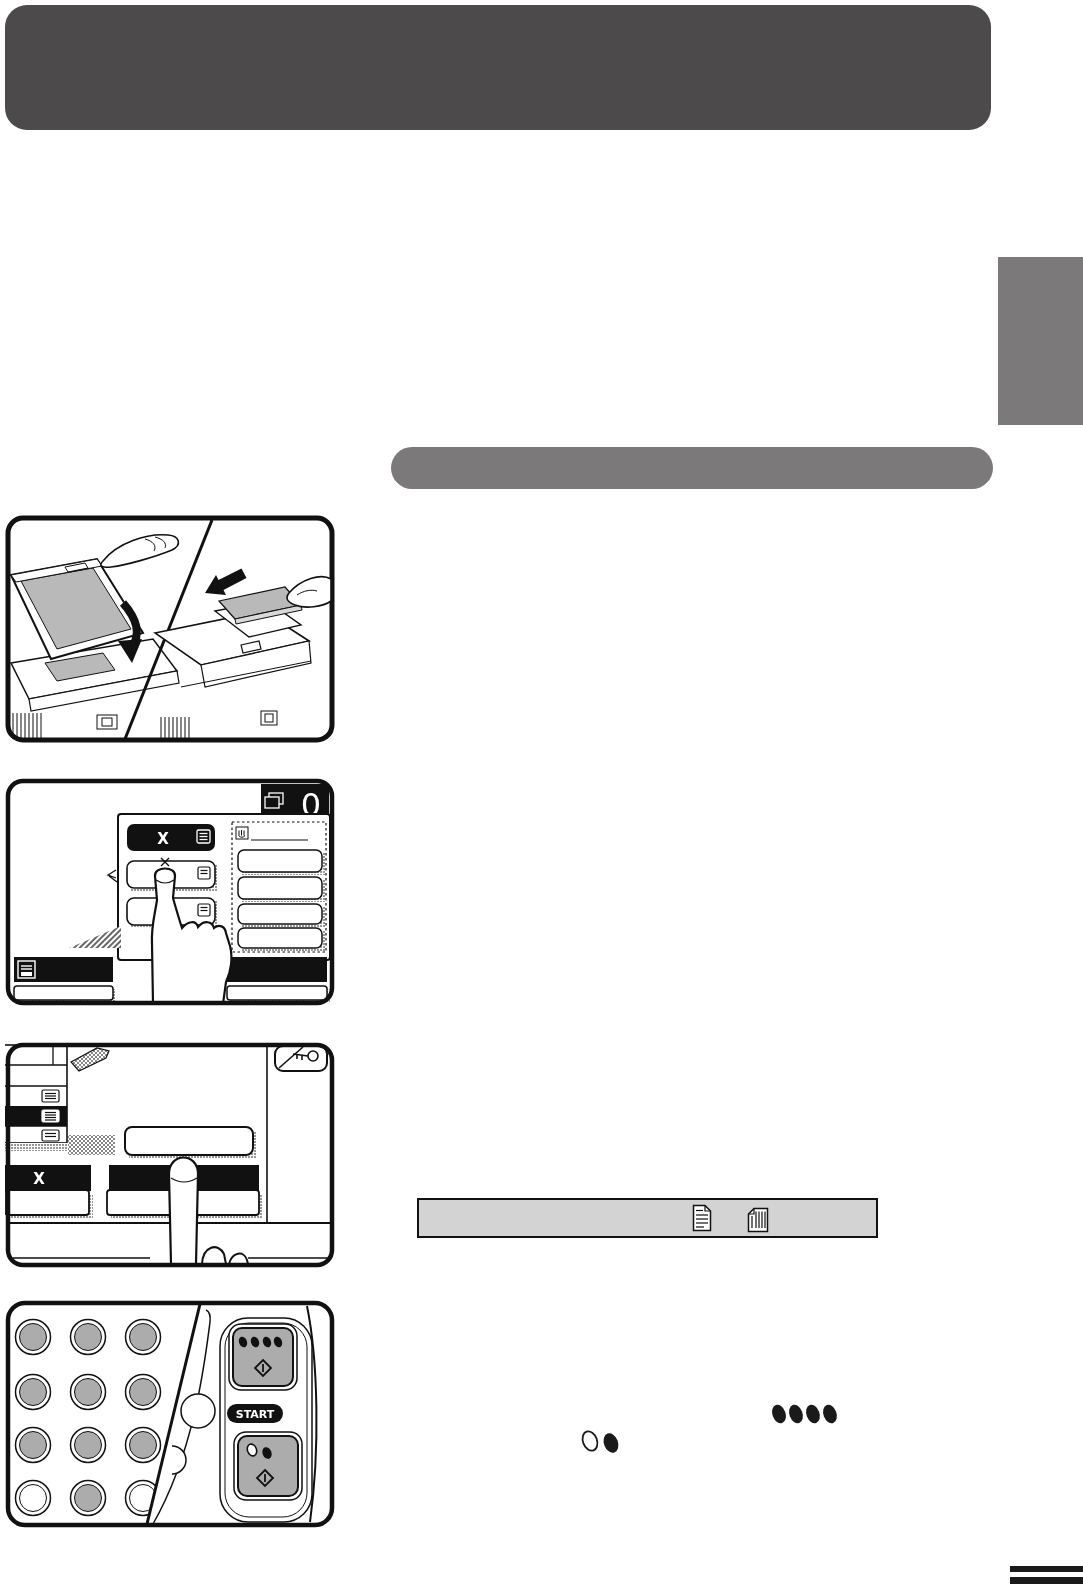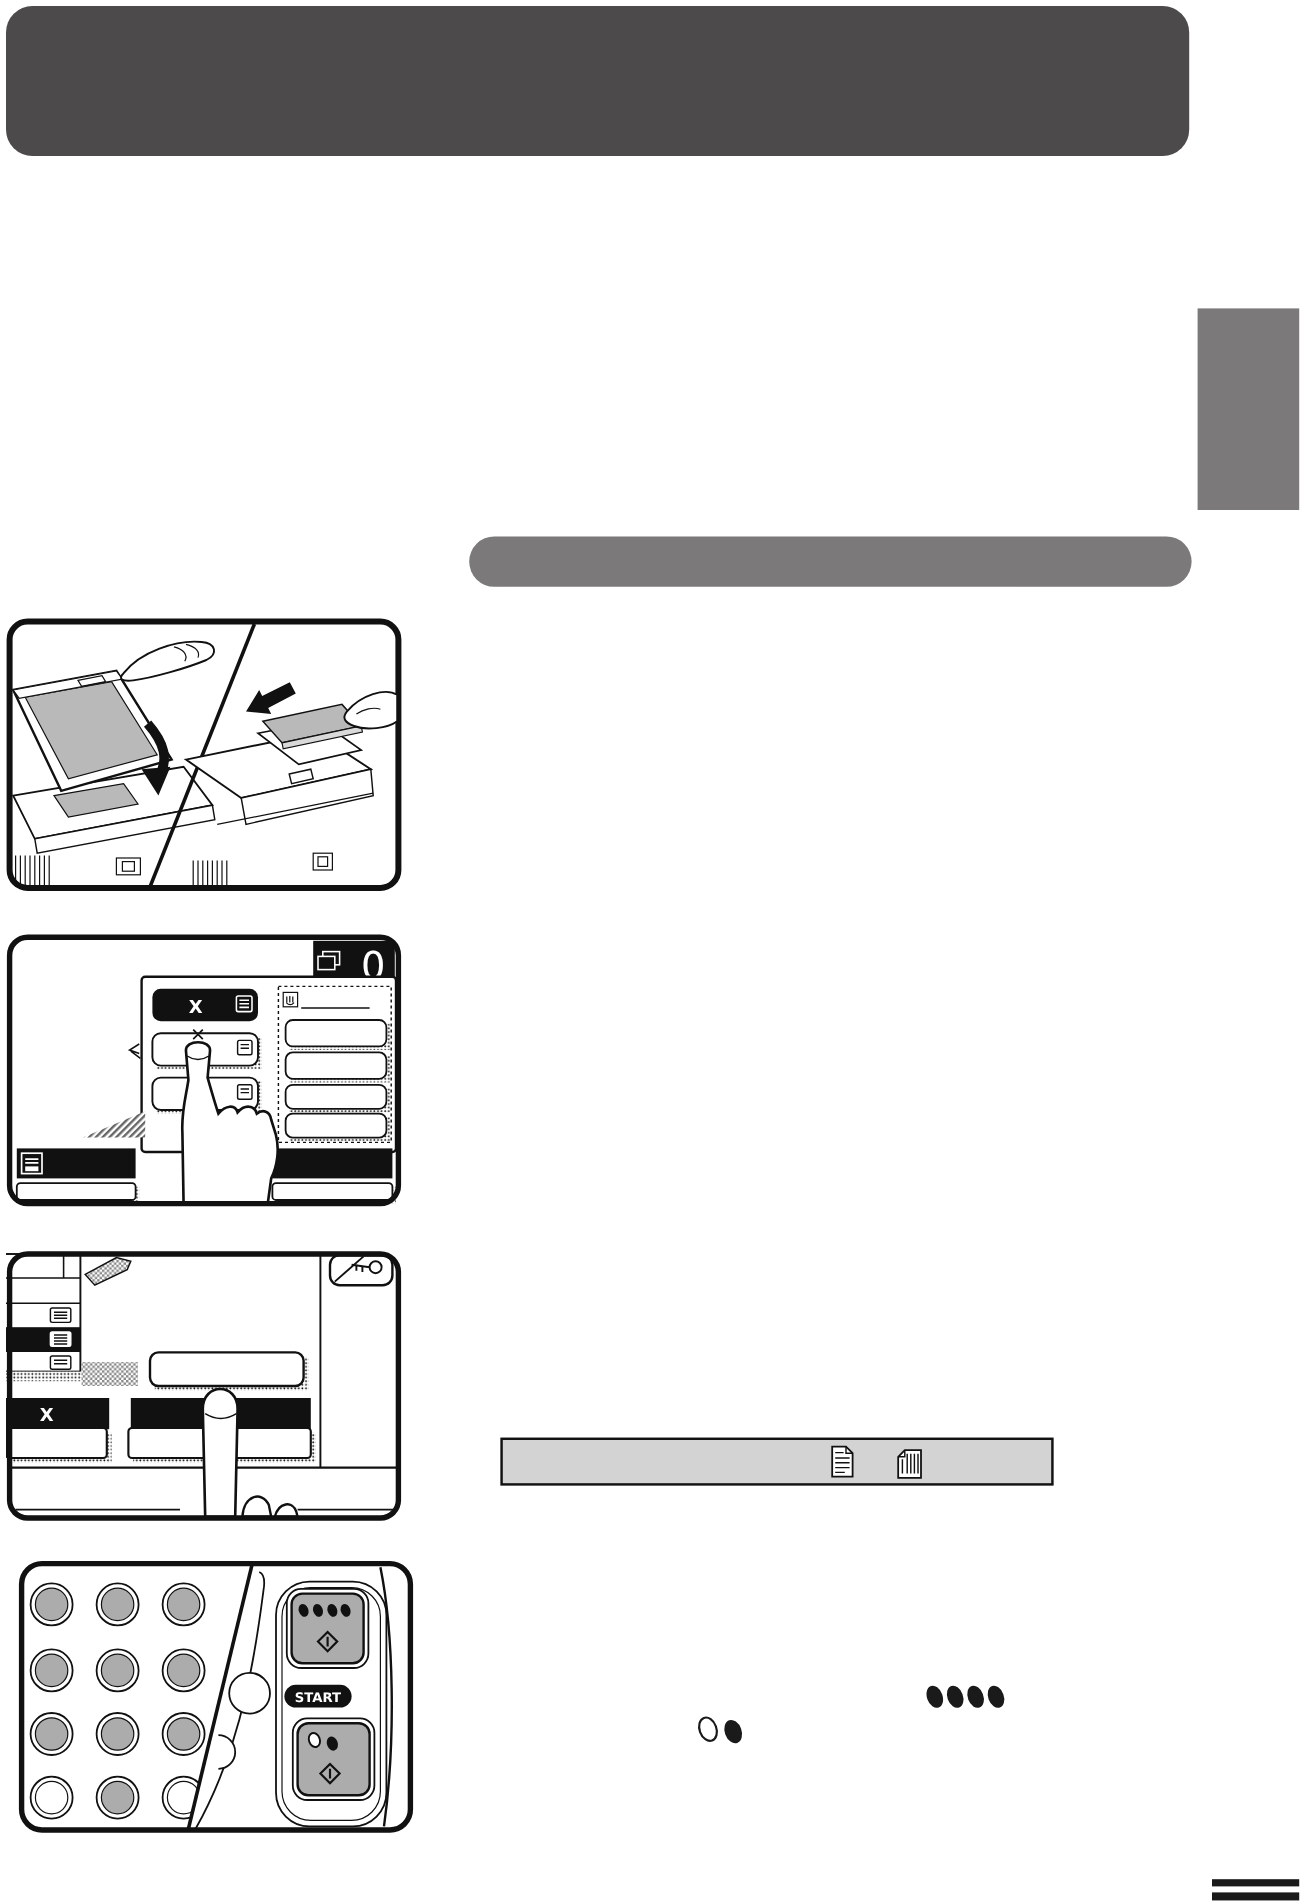--- a/index.html
+++ b/index.html
@@ -258,21 +258,21 @@
     <g>
       <path d="M 166 222 L 164 132 C 164 110 193 110 193 132 L 191 222 Z" fill="#fff" stroke="#111" stroke-width="2.2"></path>
       <path d="M 166 136 Q 179 144 192 136" fill="none" stroke="#111" stroke-width="1.2"></path>
       <path d="M 197 222 C 198 204 213 200 219 212 L 221 222 Z" fill="#fff" stroke="#111" stroke-width="2"></path>
       <path d="M 224 222 C 227 210 239 208 242 218 L 243 222 Z" fill="#fff" stroke="#111" stroke-width="2"></path>
     </g>
     <rect x="3" y="3" width="324" height="220" rx="15" fill="none" stroke="#111" stroke-width="4.5"></rect>
   </svg>
   </div>
 
-  <div class="abs panel" style="top:1300px;height:276px;margin-left:10px;">
+  <div class="abs panel" style="top:1300px;height:276px;">
   <svg width="330" height="228" viewBox="0 0 330 228">
     <rect x="3" y="3" width="324" height="222" rx="17" fill="#fff"></rect>
     <g>
       <g stroke="#111" fill="#fff" stroke-width="1.5">
         <circle cx="28" cy="37" r="17.5"></circle>
             <circle cx="83" cy="37" r="17.5"></circle>
             <circle cx="138" cy="37" r="17.5"></circle>
         <circle cx="28" cy="92" r="17.5"></circle>
             <circle cx="83" cy="92" r="17.5"></circle>
             <circle cx="138" cy="92" r="17.5"></circle>

